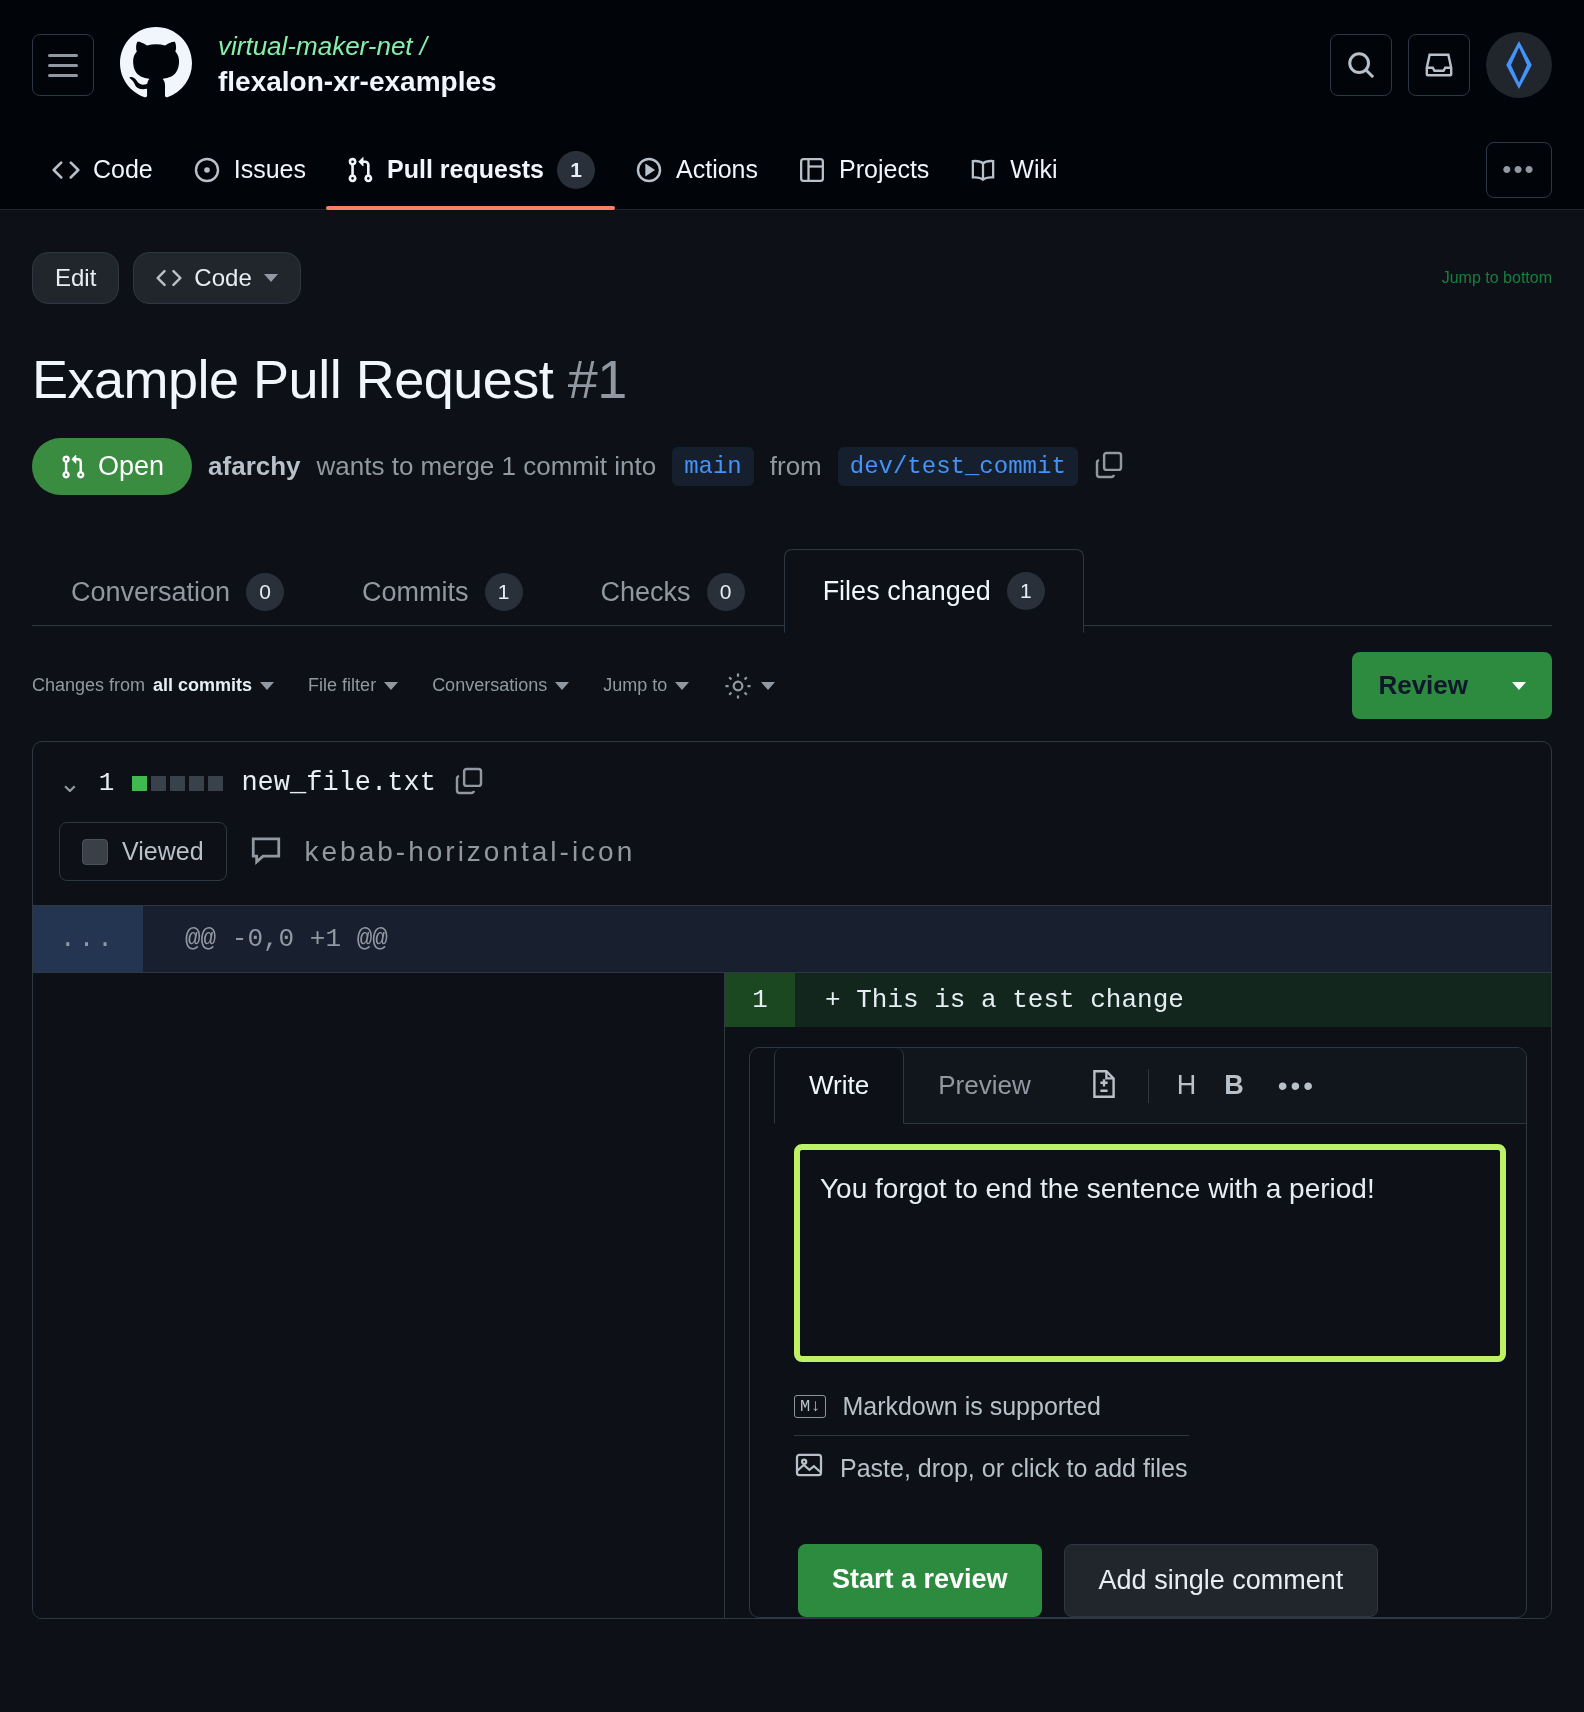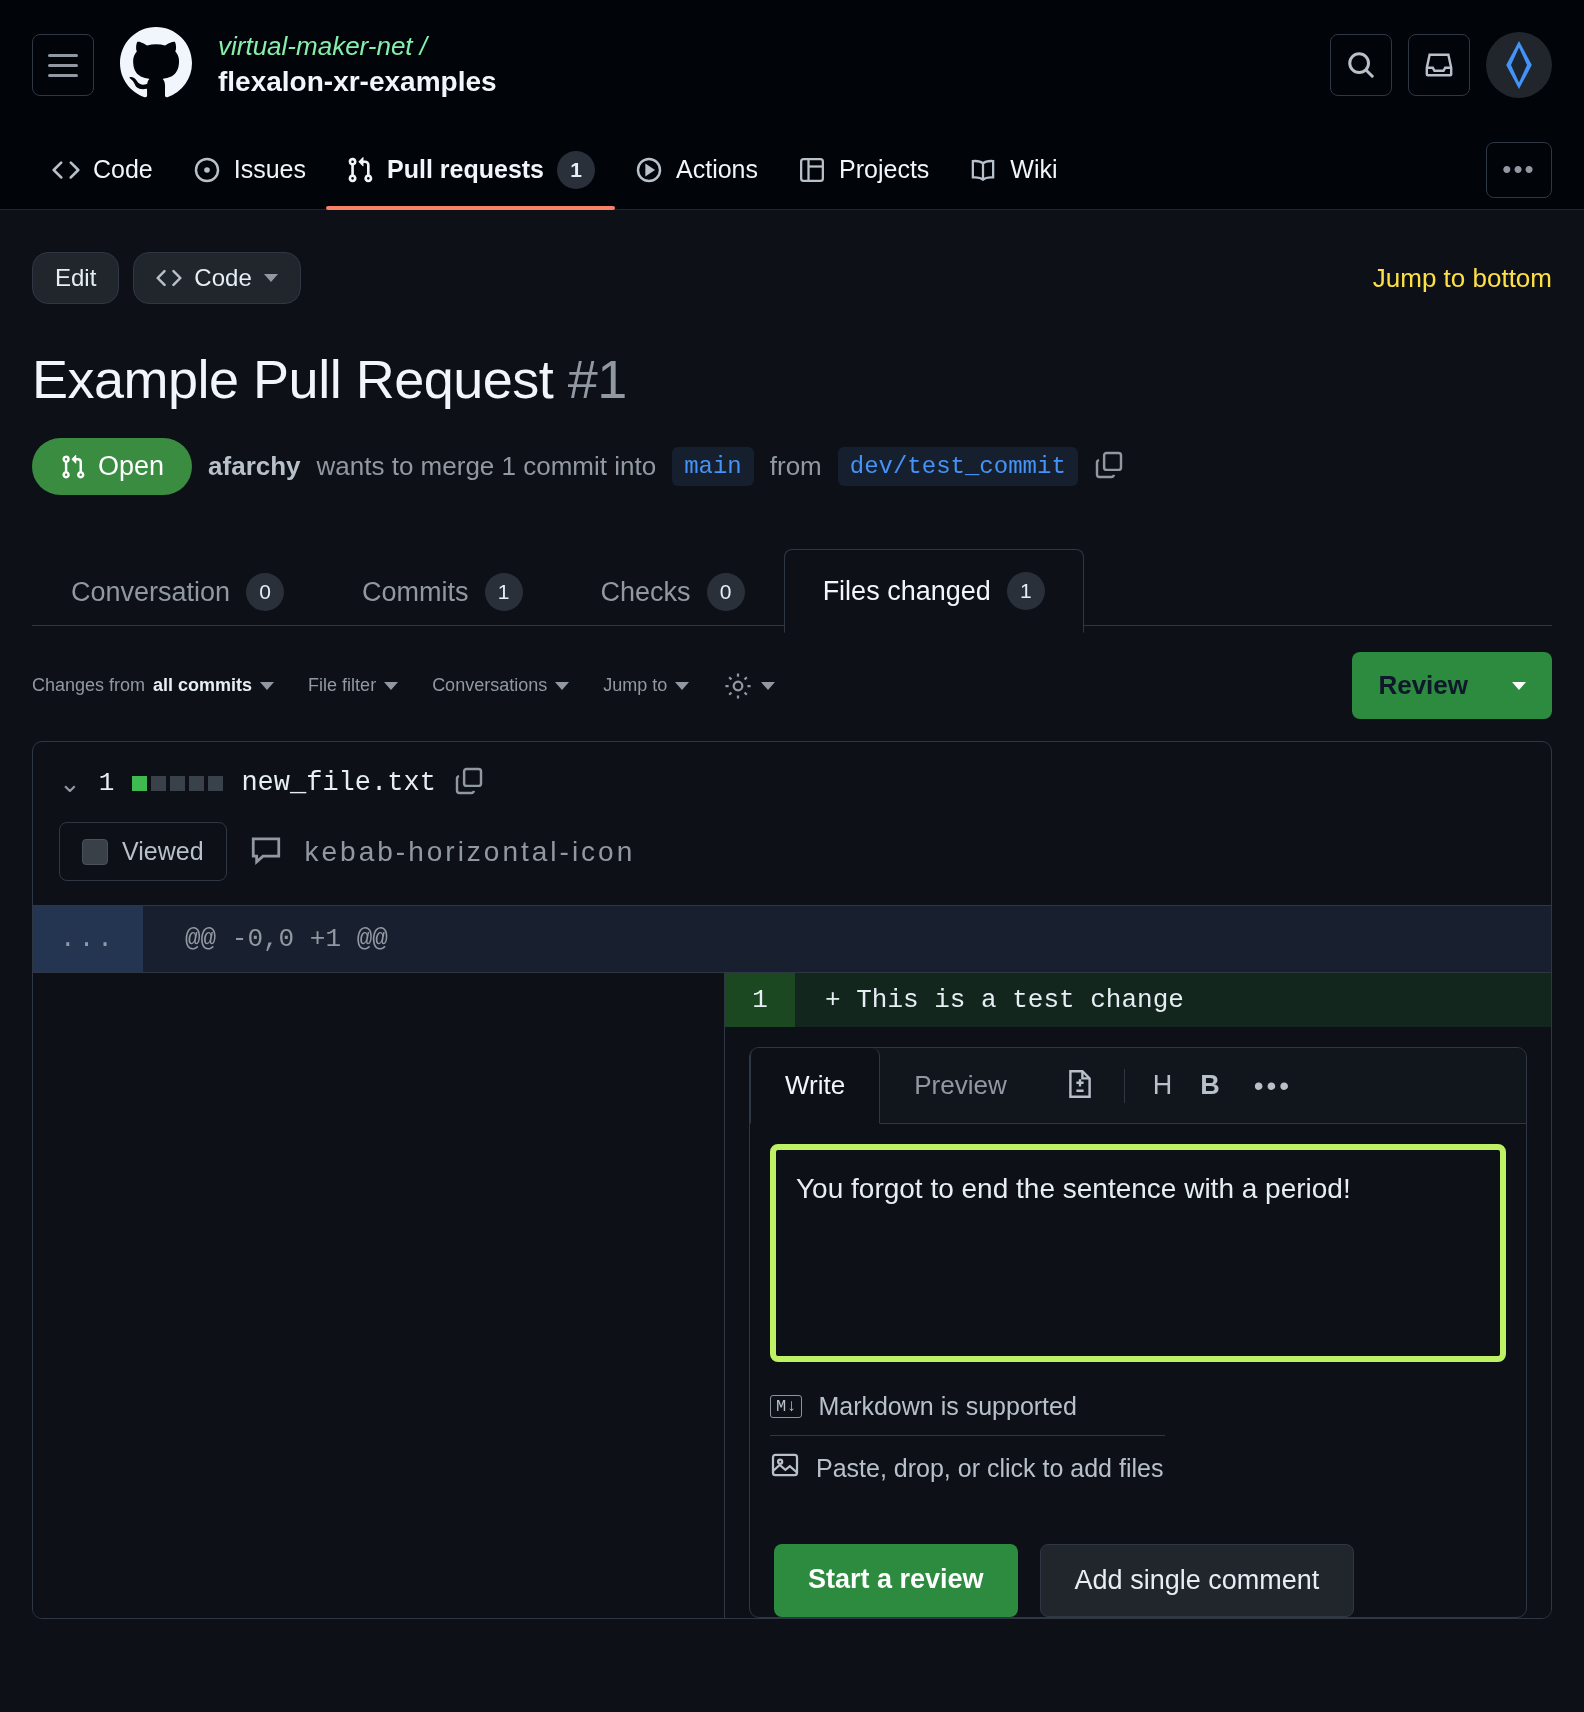--- a/index.html
+++ b/index.html
@@ -73,21 +73,21 @@
   }
 
   
   .content { padding: 0 32px; }
   .edit-row { display: flex; align-items: center; margin-top: 42px; }
   .btn {
     background: #21262d; border: 1px solid #2f3742; border-radius: 16px;
     color: #e6edf3; font-size: 24px; padding: 11px 22px;
     display: inline-flex; align-items: center; gap: 12px;
   }
-  .jump-bottom { margin-left: auto; color: #fde047; font-size: 26px; }
+  .jump-bottom { margin-left: auto; color: #15803d; font-size: 16px; }
 
   .pr-title { font-size: 54px; font-weight: normal; color: #f0f6fc; margin-top: 44px; letter-spacing: -0.5px; }
   .pr-num { color: #9198a1; }
 
   .pr-sub { display: flex; align-items: center; gap: 16px; margin-top: 28px; flex-wrap: nowrap; }
   .state-badge {
     background: #3a8c41; color: #fff; border-radius: 999px;
     padding: 13px 28px; font-size: 27px;
     display: inline-flex; align-items: center; gap: 12px; font-weight: 500;
   }
@@ -149,21 +149,21 @@
   .splitrow { display: flex; min-height: 100px; }
   .split-left { width: 692px; border-right: 1px solid #2f3742; background: #0d1117; }
   .split-right { flex: 1; background: #0d1117; }
 
   .addline { display: flex; background: #12261e; }
   .addline .num { width: 70px; background: #1b4721; color: #e6edf3; font-family: "Liberation Mono", monospace;
                   font-size: 26px; text-align: center; padding: 12px 0; }
   .addline .code { flex: 1; font-family: "Liberation Mono", monospace; font-size: 26px; color: #e6edf3; padding: 12px 0 12px 30px; }
 
   
-  .cform { margin: 20px 24px 0 24px; border: 1px solid #2f3742; border-radius: 10px; background: #0d1117; }
+  .cform { margin: 20px 24px 0 24px; border: 1px solid #2f3742; border-radius: 10px; background: #0d1117; padding-left: 24px; }
   .cform-tabs { display: flex; align-items: center; border-bottom: 1px solid #2f3742; background: #11161d; border-radius: 10px 10px 0 0; }
   .ctab { padding: 22px 34px; font-size: 26px; color: #9198a1; border-right: 1px solid transparent; }
   .ctab.active {
     color: #f0f6fc; background: #0d1117;
     border-left: 1px solid #2f3742; border-right: 1px solid #2f3742;
     border-radius: 8px 8px 0 0; margin-bottom: -1px; border-bottom: 1px solid #0d1117;
   }
   .ctools { display: flex; align-items: center; gap: 28px; padding-left: 22px; color: #9198a1; }
   .tool { font-size: 27px; color: #b8c0ca; }
   .divider { width: 1px; height: 34px; background: #2f3742; }

